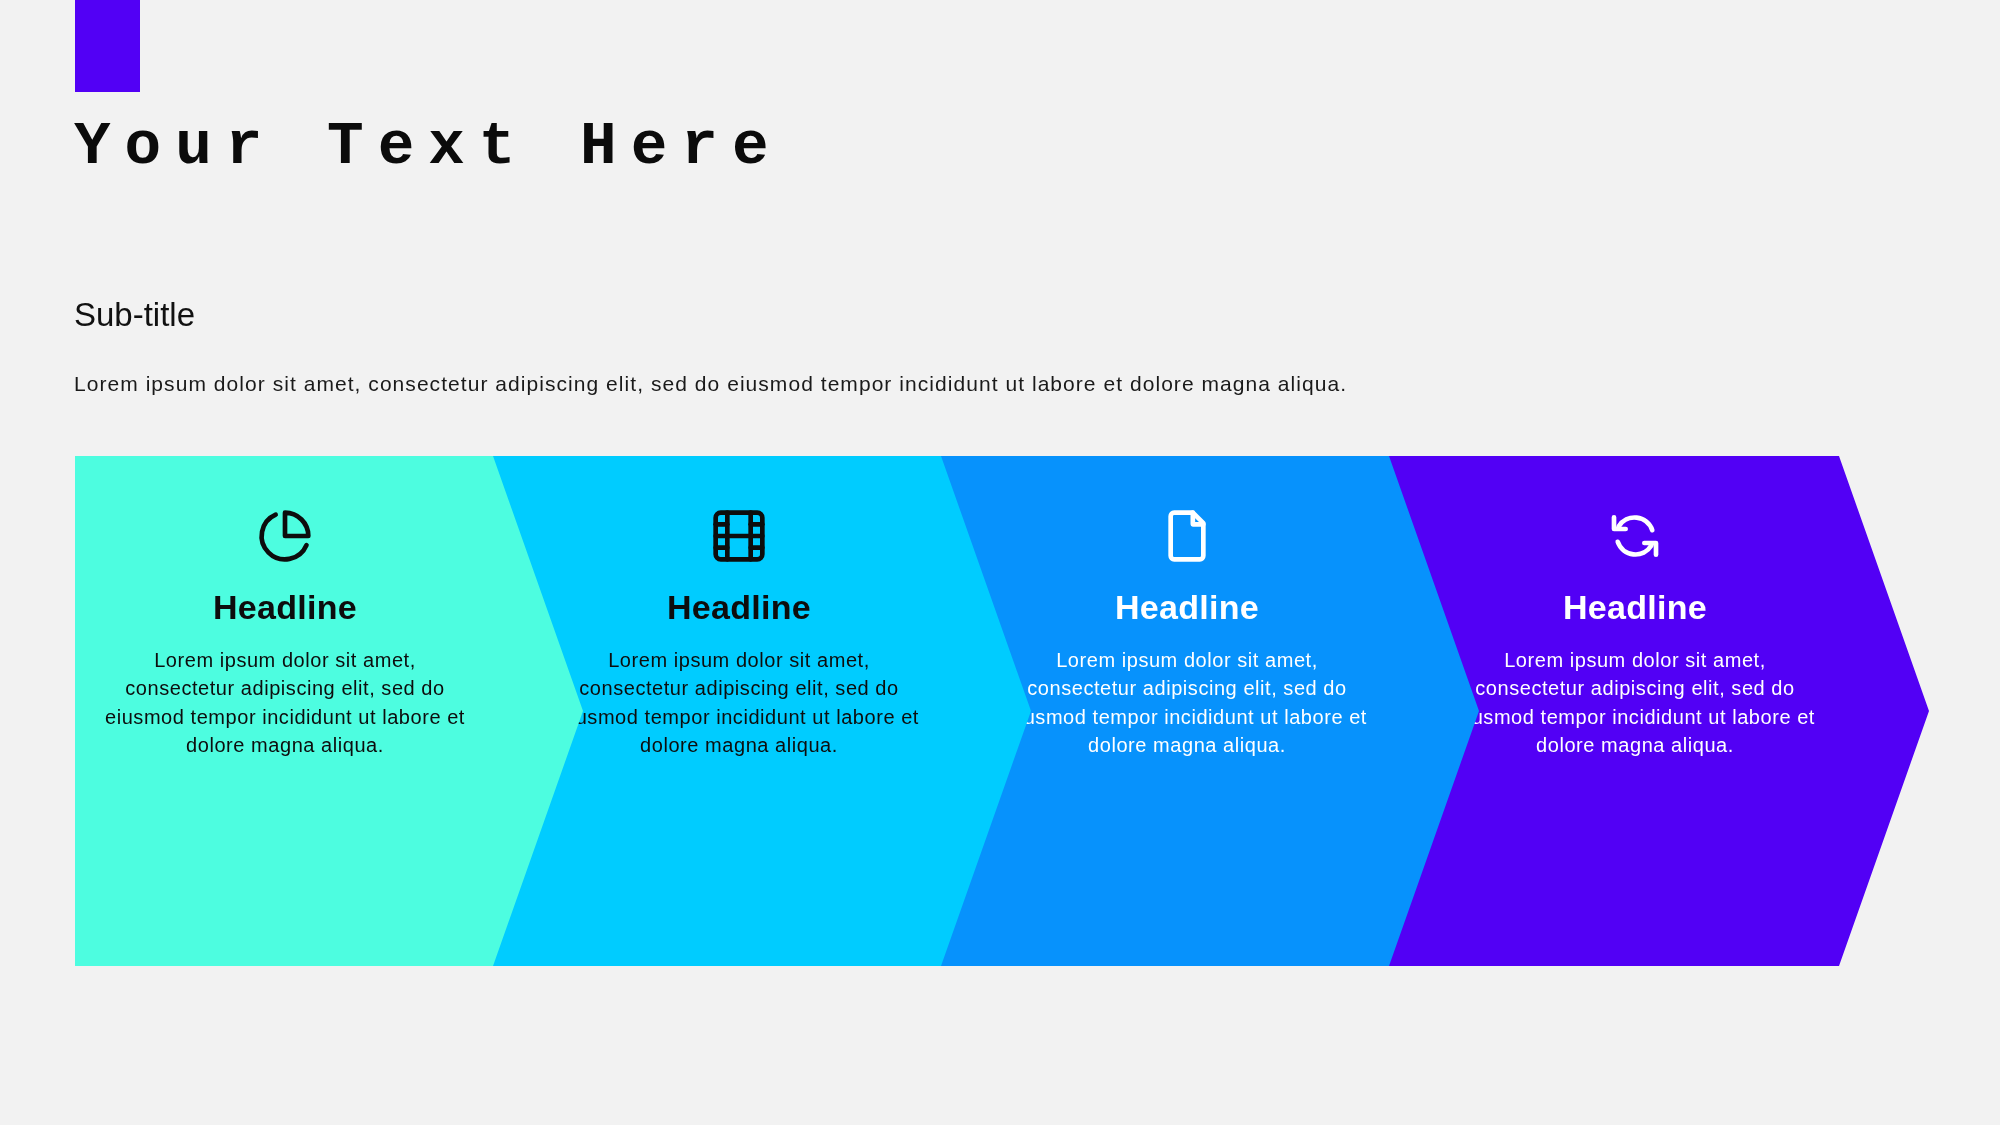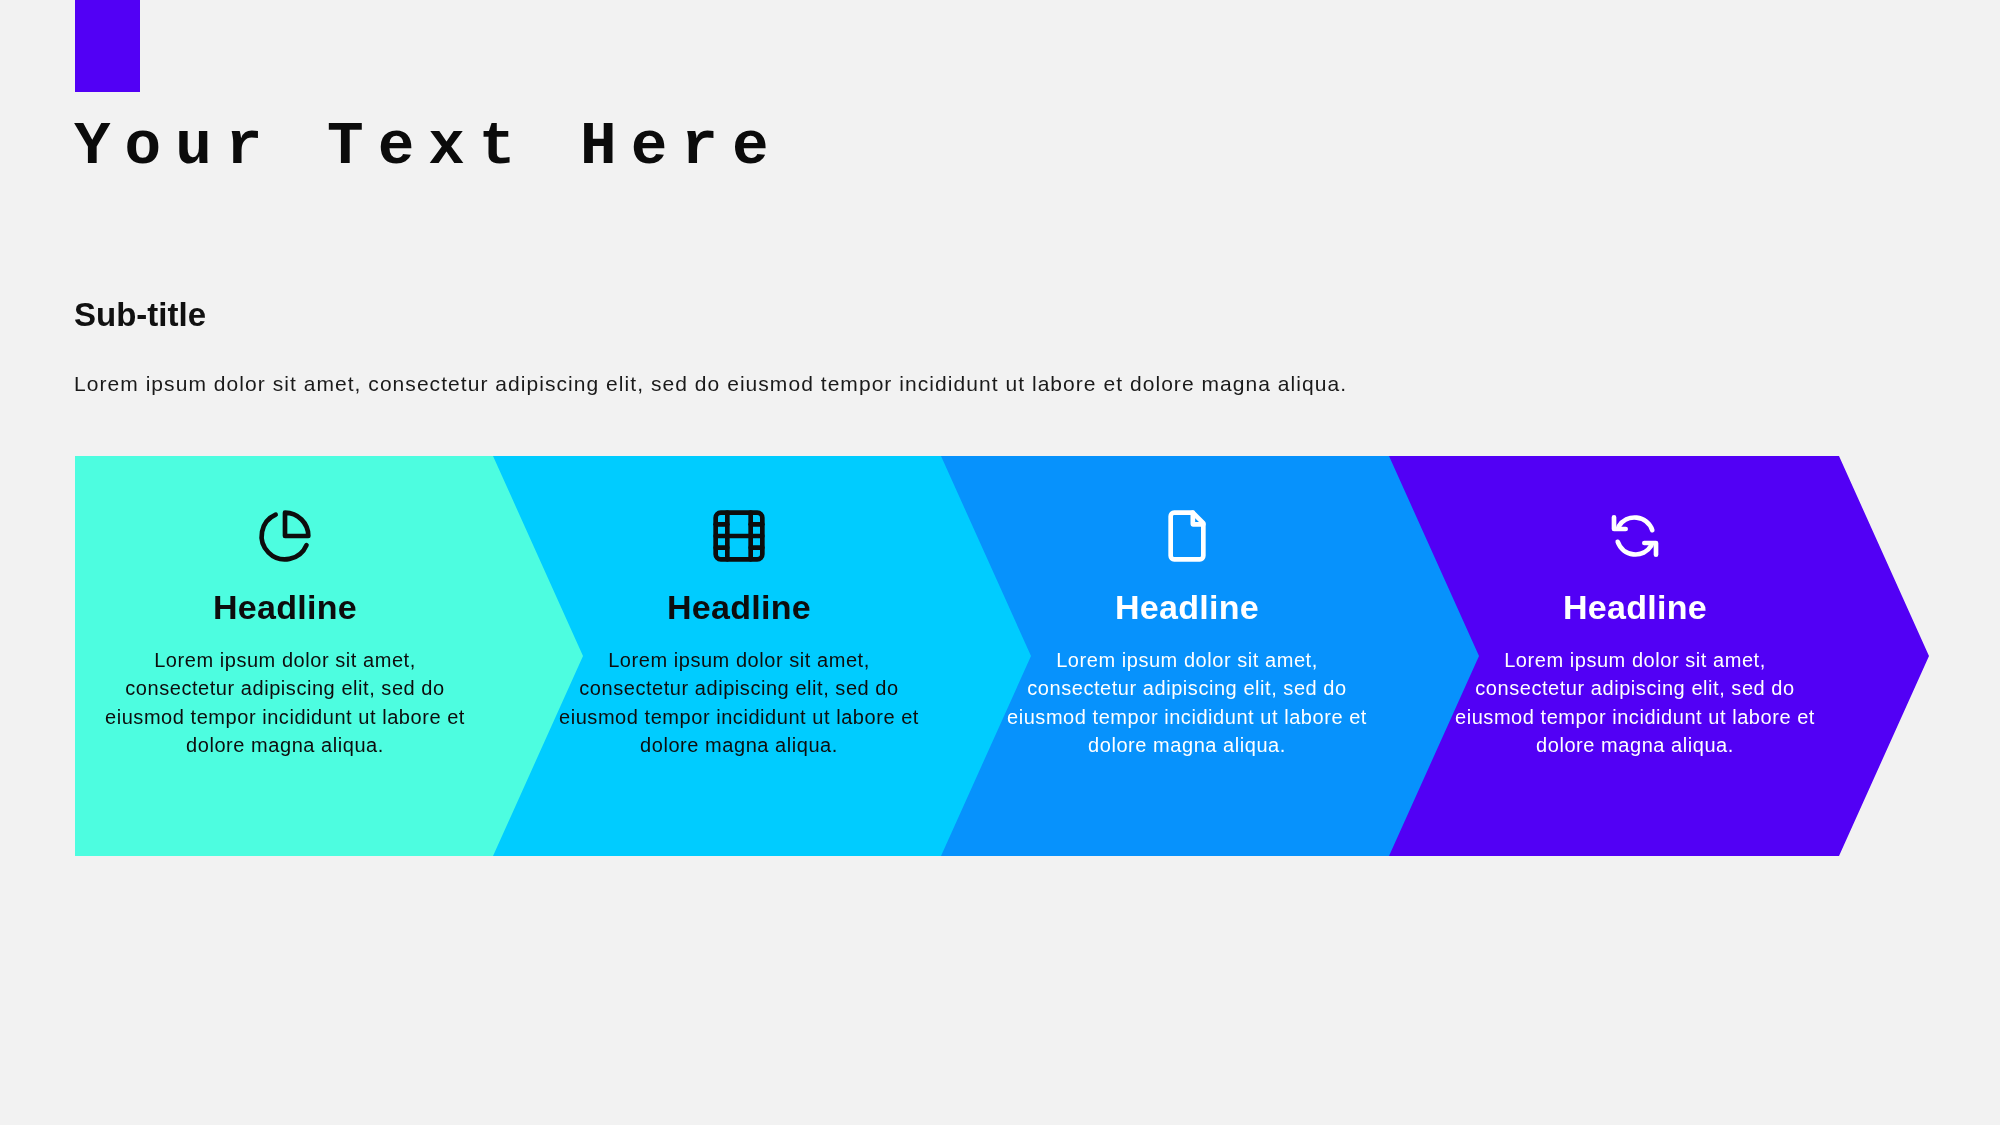--- a/index.html
+++ b/index.html
@@ -36,21 +36,21 @@
     color: #0b0b0b;
     line-height: 1;
     white-space: nowrap;
     font-family: Liberation Mono, monospace;
   }
   #sub-title {
     position: absolute;
     left: 74px;
     top: 298px;
     font-size: 33px;
-    font-weight: bold;
+    font-weight: normal;
     color: #111111;
     line-height: 1;
     letter-spacing: 0px;
     white-space: nowrap;
     font-family: "Liberation Sans", sans-serif;
     text-align: right;
   }
   #intro-paragraph {
     position: absolute;
     left: 74px;
@@ -66,21 +66,21 @@
   #chevron-band {
     position: absolute;
     left: 0;
     top: 456px;
     width: 2000px;
     height: 510px;
   }
   .chevron {
     position: absolute;
     top: 0;
-    height: 400px;
+    height: 510px;
     box-sizing: border-box;
   }
   .chevron-1 {
     left: 75px;
     width: 510px;
     clip-path: polygon(0 0, 420px 0, 100% 50%, 420px 100%, 0 100%);
   }
   .chevron-2 {
     left: 493px;
     width: 540px;

